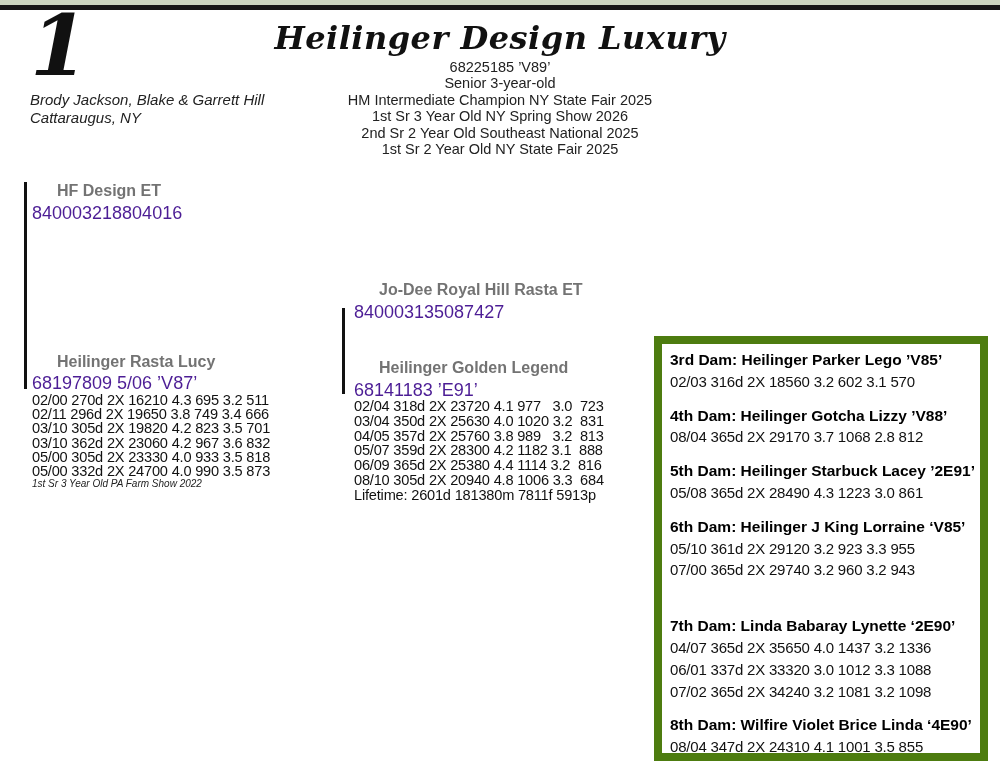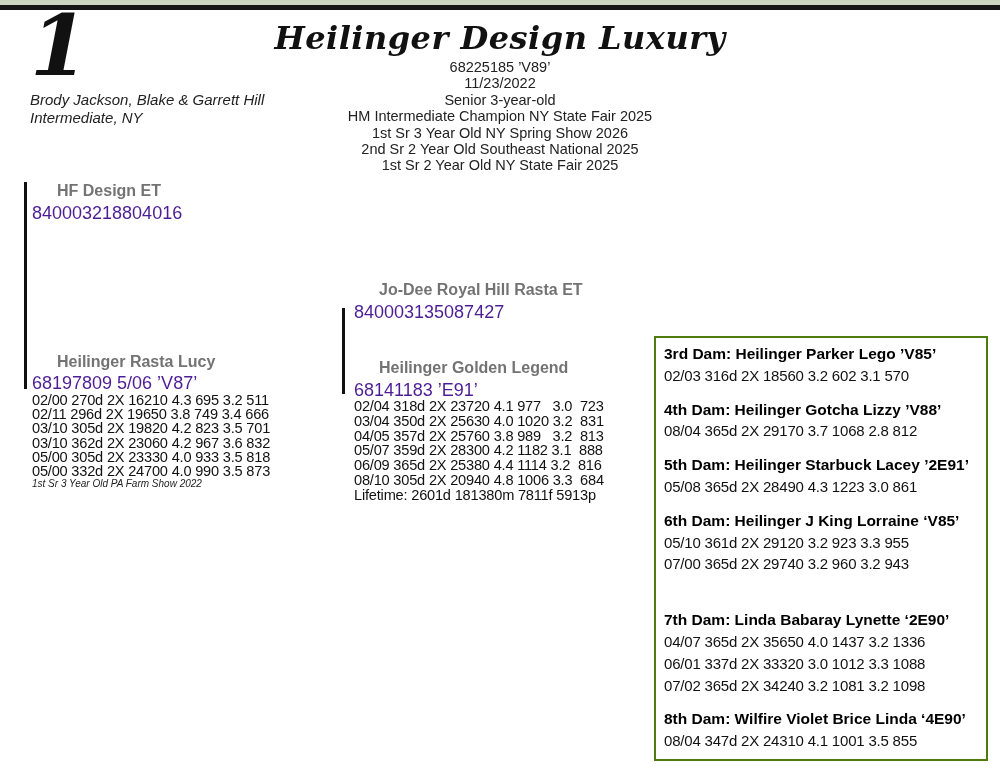--- a/index.html
+++ b/index.html
@@ -50,48 +50,47 @@
   .records { position:absolute; font-size:14.6px; letter-spacing:-0.2px; color:#111; }
   .records .rec { white-space:pre; line-height:14.2px; }
   .records-left { left:32px; top:393px; }
   .records-mid  { left:354px; top:399px; }
   .records-mid .rec { line-height:14.8px; }
 
   .show-note { position:absolute; left:32px; top:478px; font-style:italic; font-size:10px; color:#222; white-space:nowrap; }
 
   .dams-box {
     position:absolute; left:654px; top:336px; width:334px; height:425px;
-    border:2px solid #4d7c0f; box-sizing:border-box;
+    border:8px solid #4d7c0f; box-sizing:border-box;
     padding:5px 16px 0 8px; background:#fff;
   }
   .dam-group { margin-bottom:12px; }
   .dam-group.extra-gap { margin-bottom:34px; }
   .dam-title { font-weight:bold; font-size:15.5px; line-height:21.8px; white-space:nowrap; color:#000; }
   .dam-rec   { font-size:15px; line-height:21.8px; letter-spacing:-0.2px; white-space:pre; color:#111; }
 </style>
 </head>
 <body>
 
 <div class="page">
 
   <div class="top-strip" id="accentStrip" style="background: rgb(203, 213, 191);"></div>
   <div class="top-rule" style="background: rgb(22, 22, 22);"></div>
 
   <div class="lot-number">1</div>
 
   <div class="owner">
     <div>Brody Jackson, Blake &amp; Garrett Hill</div>
-    <div>Intermediate, NY</div>
+    <div>Cattaraugus, NY</div>
   </div>
 
   <div class="header">
     <div class="title">Heilinger Design Luxury</div>
     <div class="subs">
       <div class="subline">68225185 ’V89’</div>
-      <div class="subline">11/23/2022</div>
       <div class="subline">Senior 3-year-old</div>
       <div class="subline">HM Intermediate Champion NY State Fair 2025</div>
       <div class="subline">1st Sr 3 Year Old NY Spring Show 2026</div>
       <div class="subline">2nd Sr 2 Year Old Southeast National 2025</div>
       <div class="subline">1st Sr 2 Year Old NY State Fair 2025</div>
     </div>
   </div>
 
   <div class="bracket bracket-sire"></div>
   <div class="animal-name" style="left:32px; top:181px;">HF Design ET</div>

